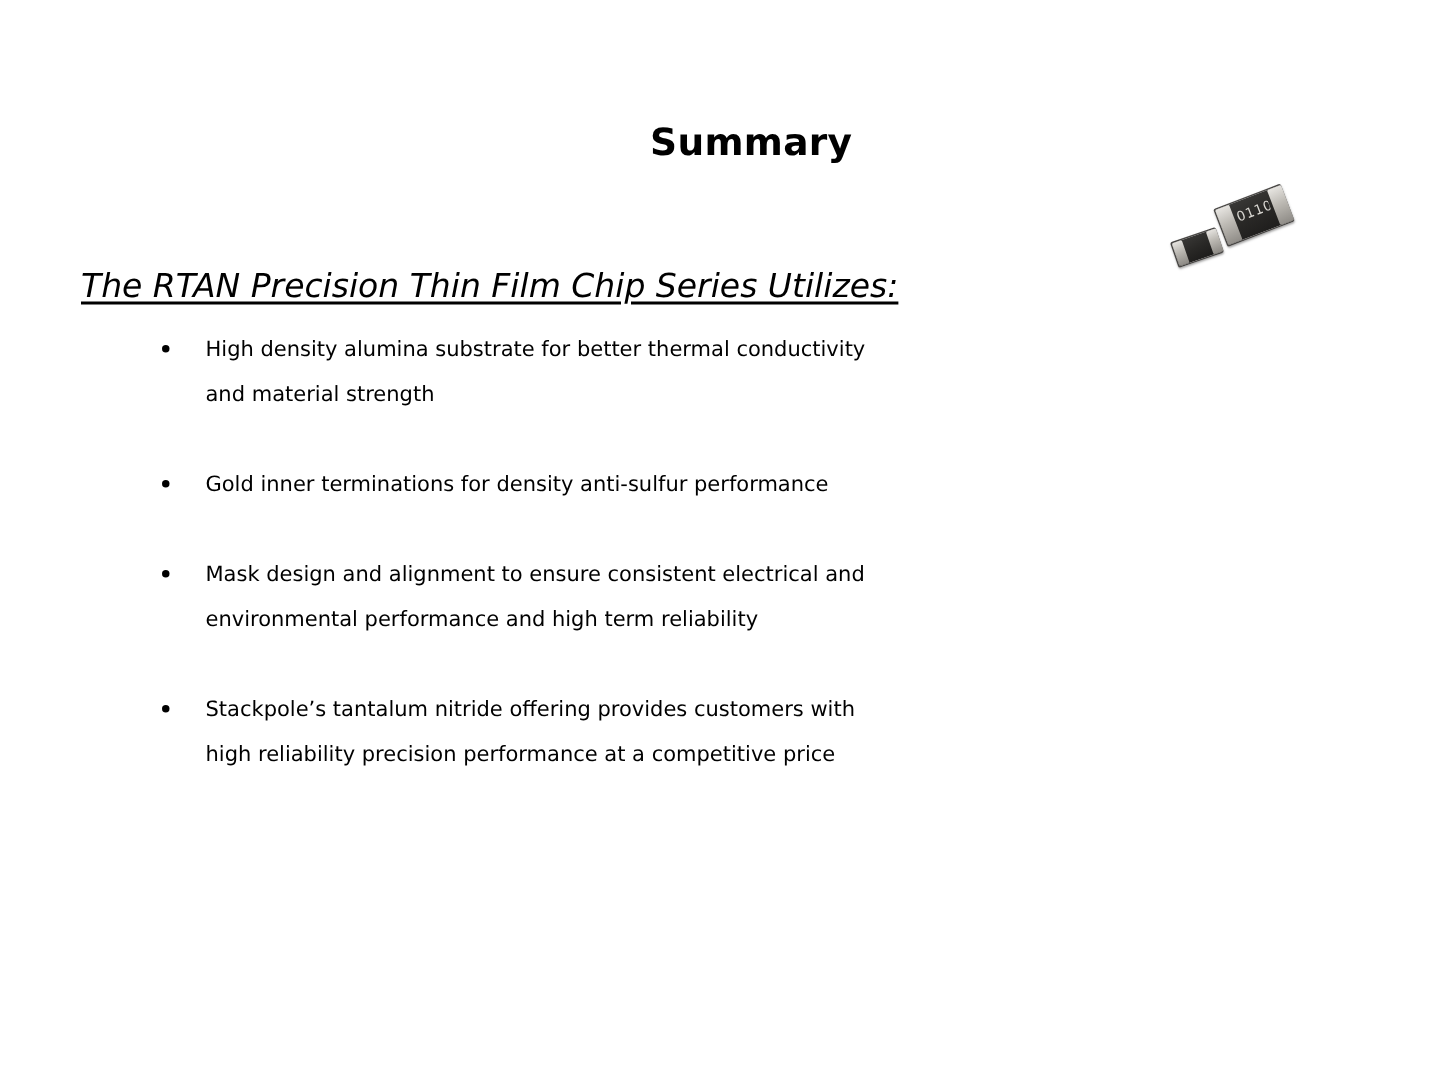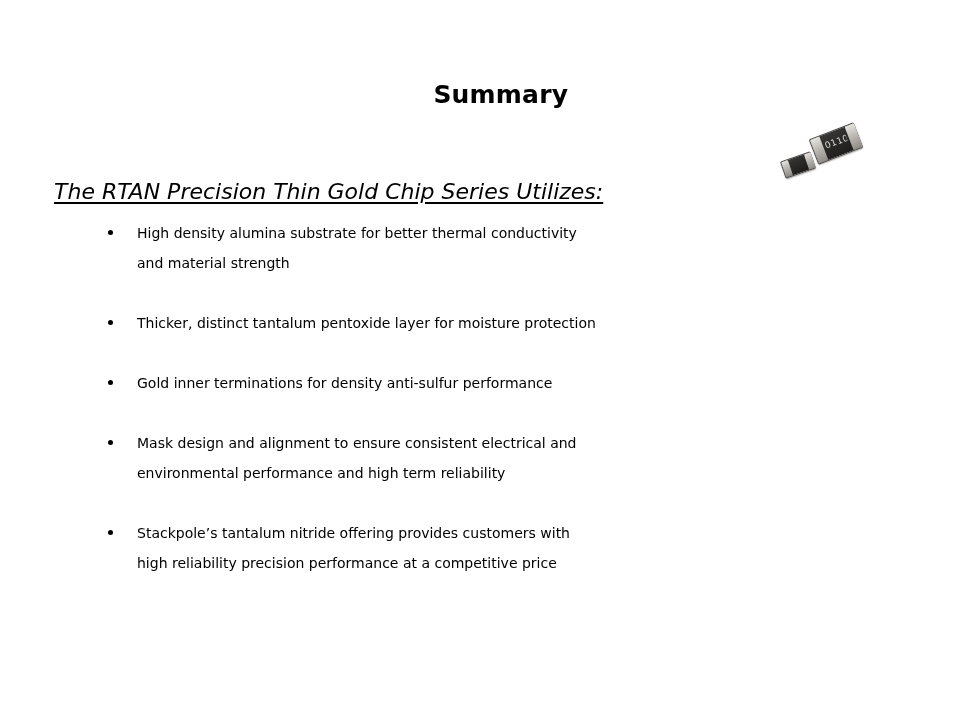--- a/index.html
+++ b/index.html
@@ -175,35 +175,31 @@
     </div>
     <div class="chip chip-small">
       <span class="term-l"></span>
       <span class="term-r"></span>
     </div>
   </div>
 
   <div id="body-block">
 
     <div>
-      <span id="lead-in">The RTAN Precision Thin Gold Chip Series Utilizes:</span>
+      <span id="lead-in">The RTAN Precision Thin Film Chip Series Utilizes:</span>
     </div>
 
     <ul id="bullet-list">
       <li>
         <span class="dot"></span>
         <span class="txt">High density alumina substrate for better thermal conductivity
 and material strength</span>
       </li>
       <li>
         <span class="dot"></span>
-        <span class="txt">Thicker, distinct tantalum pentoxide layer for moisture protection</span>
-      </li>
-      <li>
-        <span class="dot"></span>
         <span class="txt">Gold inner terminations for density anti-sulfur performance</span>
       </li>
       <li>
         <span class="dot"></span>
         <span class="txt">Mask design and alignment to ensure consistent electrical and
 environmental performance and high term reliability</span>
       </li>
       <li>
         <span class="dot"></span>
         <span class="txt">Stackpole’s tantalum nitride offering provides customers with

